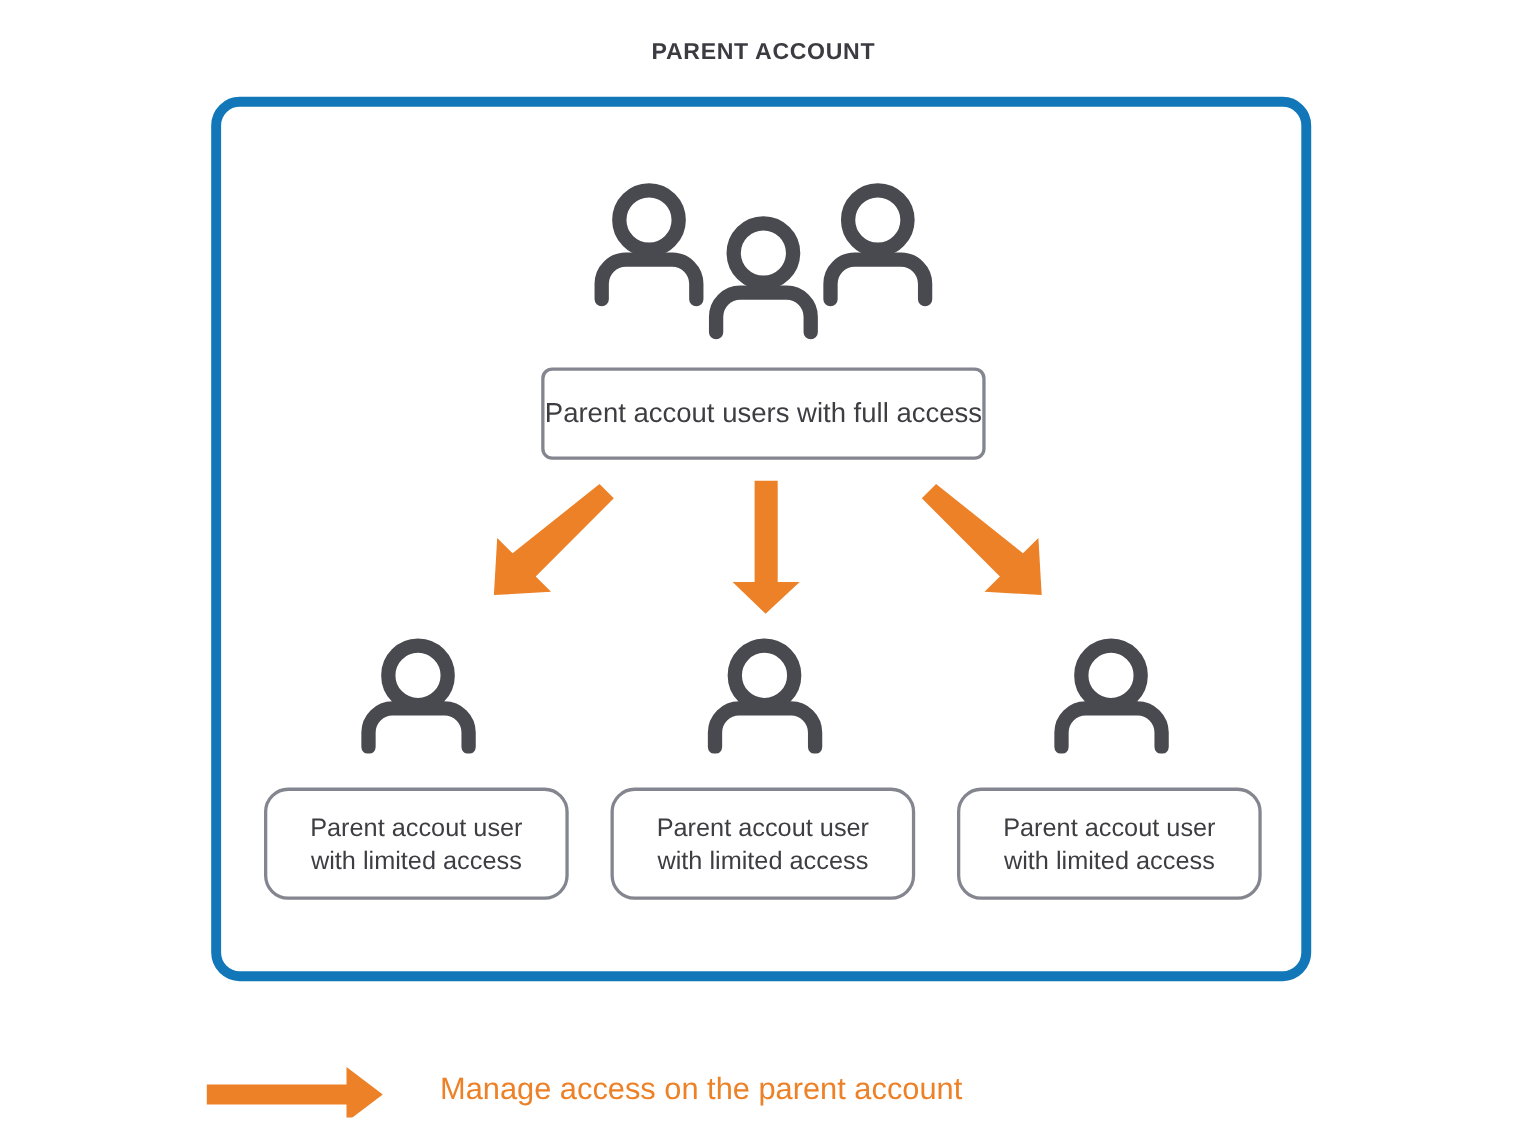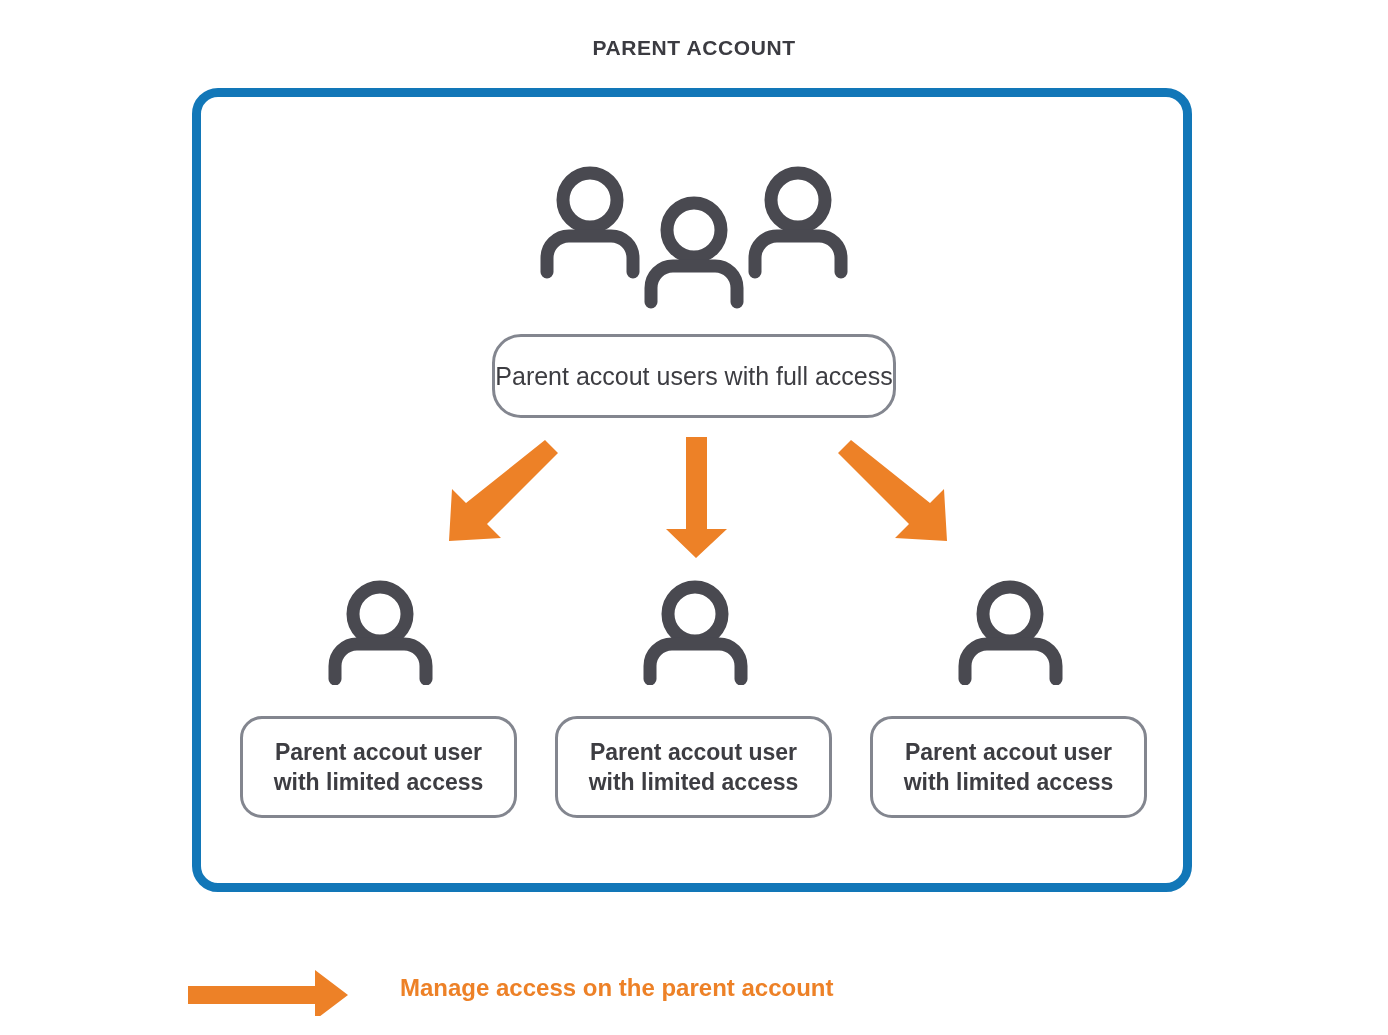--- a/index.html
+++ b/index.html
@@ -61,21 +61,21 @@
   }
   .person-single.p1 { left: 323px; top: 580px; }
   .person-single.p2 { left: 638px; top: 580px; }
   .person-single.p3 { left: 953px; top: 580px; }
 
   
   .label-box {
     position: absolute;
     box-sizing: border-box;
     border: 3px solid #83868f;
-    border-radius: 29px;
+    border-radius: 10px;
     background: #ffffff;
     display: flex;
     align-items: center;
     justify-content: center;
     text-align: center;
     color: #3d3d42;
     line-height: 1.32;
   }
   .label-box.primary {
     left: 492px;
@@ -83,21 +83,20 @@
     width: 404px;
     height: 84px;
     font-size: 25px;
   }
   .label-box.secondary {
     top: 716px;
     width: 277px;
     height: 102px;
     font-size: 23px;
     border-radius: 22px;
-    font-weight: bold;
   }
   .label-box.secondary.b1 { left: 240px; }
   .label-box.secondary.b2 { left: 555px; }
   .label-box.secondary.b3 { left: 870px; }
   .label-box .line { display: block; }
 
   
   .arrows-layer {
     position: absolute;
     left: 0;
@@ -119,22 +118,22 @@
     position: absolute;
     left: 0;
     top: 6px;
     width: 170px;
     height: 48px;
   }
   .legend-text {
     position: absolute;
     left: 214px;
     top: 12px;
-    font-size: 24px;
-    font-weight: bold;
+    font-size: 28px;
+    font-weight: normal;
     color: #ed8127;
     white-space: nowrap;
   }
 </style>
 </head>
 <body>
 
 <div id="canvas">
 
   <div class="page-title">PARENT ACCOUNT</div>

